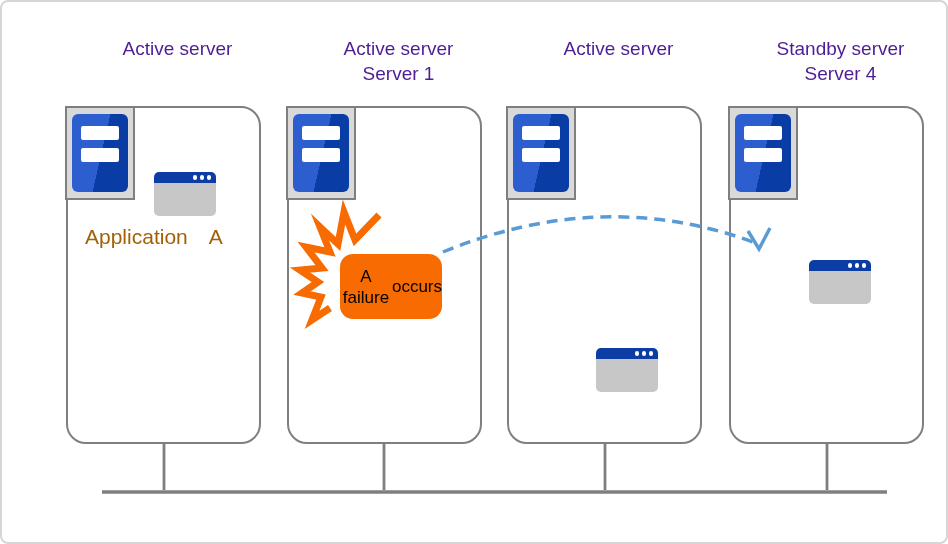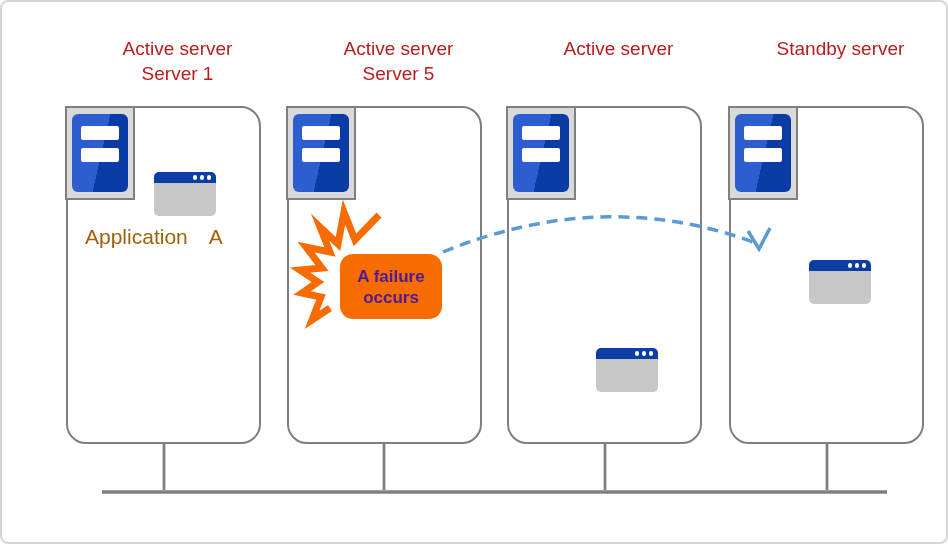--- a/index.html
+++ b/index.html
@@ -13,21 +13,21 @@
   .server-box{
     position:absolute;top:104px;width:195px;height:338px;
     border:2.5px solid #7f7f7f;border-radius:20px;background:#ffffff;
     box-sizing:border-box;z-index:1;
   }
   .box-s1{left:64px}.box-s2{left:285px}.box-s3{left:505px}.box-s4{left:727px}
 
   
   .server-header{
     position:absolute;top:34px;width:195px;text-align:center;
-    font-size:19px;line-height:25px;color:#b91c1c;z-index:1;white-space:nowrap;
+    font-size:19px;line-height:25px;color:#4c1d95;z-index:1;white-space:nowrap;
   }
   .hdr-s1{left:78px}.hdr-s2{left:299px}.hdr-s3{left:519px}.hdr-s4{left:741px}
 
   
   .server-icon{
     position:absolute;top:104px;width:70px;height:94px;background:#d9d9d9;
     border:2.5px solid #7f7f7f;box-sizing:border-box;z-index:2;
   }
   .icon-s1{left:63px}.icon-s2{left:284px}.icon-s3{left:504px}.icon-s4{left:726px}
   .tower{
@@ -55,56 +55,55 @@
   .app-label{
     position:absolute;width:200px;text-align:left;font-size:21px;color:#a16207;
     white-space:pre;z-index:2;
   }
   .lbl-a{left:83px;top:221px}.lbl-c{left:525px;top:396px}.lbl-b{left:738px;top:308px}
 
   
   .failure-callout{
     position:absolute;left:338px;top:252px;width:102px;height:65px;
     background:#f76b00;border-radius:13px;z-index:4;
-    display:flex;flex-direction:column;align-items:center;justify-content:center;
-    color:#4c1d95;font-size:17px;line-height:21px;text-align:center;font-weight:bold;
+    display:flex;flex-direction:row;align-items:center;justify-content:center;
+    color:#000000;font-size:17px;line-height:21px;text-align:center;
   }
 
   
   .overlay{position:absolute;left:0;top:0;width:948px;height:544px;z-index:3;pointer-events:none;}
 </style>
 </head>
 <body>
 
 <div class="canvas">
 
   <div class="server-header hdr-s1">
     <div>Active server</div>
-    <div>Server 1</div>
   </div>
   <div class="server-box box-s1"></div>
   <div class="server-icon icon-s1">
     <div class="tower">
       <div class="bar bar1"></div>
       <div class="bar bar2"></div>
     </div>
   </div>
   <div class="app-icon app-a">
     <div class="app-titlebar">
       <span class="app-dot"></span>
         <span class="app-dot"></span>
         <span class="app-dot"></span>
     </div>
     <div class="app-body"></div>
   </div>
   <div class="app-label lbl-a">Application　A</div>
 
   <div class="server-header hdr-s2">
     <div>Active server</div>
-    <div>Server 5</div>
+    <div>Server 1</div>
   </div>
   <div class="server-box box-s2"></div>
   <div class="server-icon icon-s2">
     <div class="tower">
       <div class="bar bar1"></div>
       <div class="bar bar2"></div>
     </div>
   </div>
 
   <div class="server-header hdr-s3">
@@ -121,20 +120,21 @@
     <div class="app-titlebar">
       <span class="app-dot"></span>
         <span class="app-dot"></span>
         <span class="app-dot"></span>
     </div>
     <div class="app-body"></div>
   </div>
 
   <div class="server-header hdr-s4">
     <div>Standby server</div>
+    <div>Server 4</div>
   </div>
   <div class="server-box box-s4"></div>
   <div class="server-icon icon-s4">
     <div class="tower">
       <div class="bar bar1"></div>
       <div class="bar bar2"></div>
     </div>
   </div>
   <div class="app-icon app-b">
     <div class="app-titlebar">

